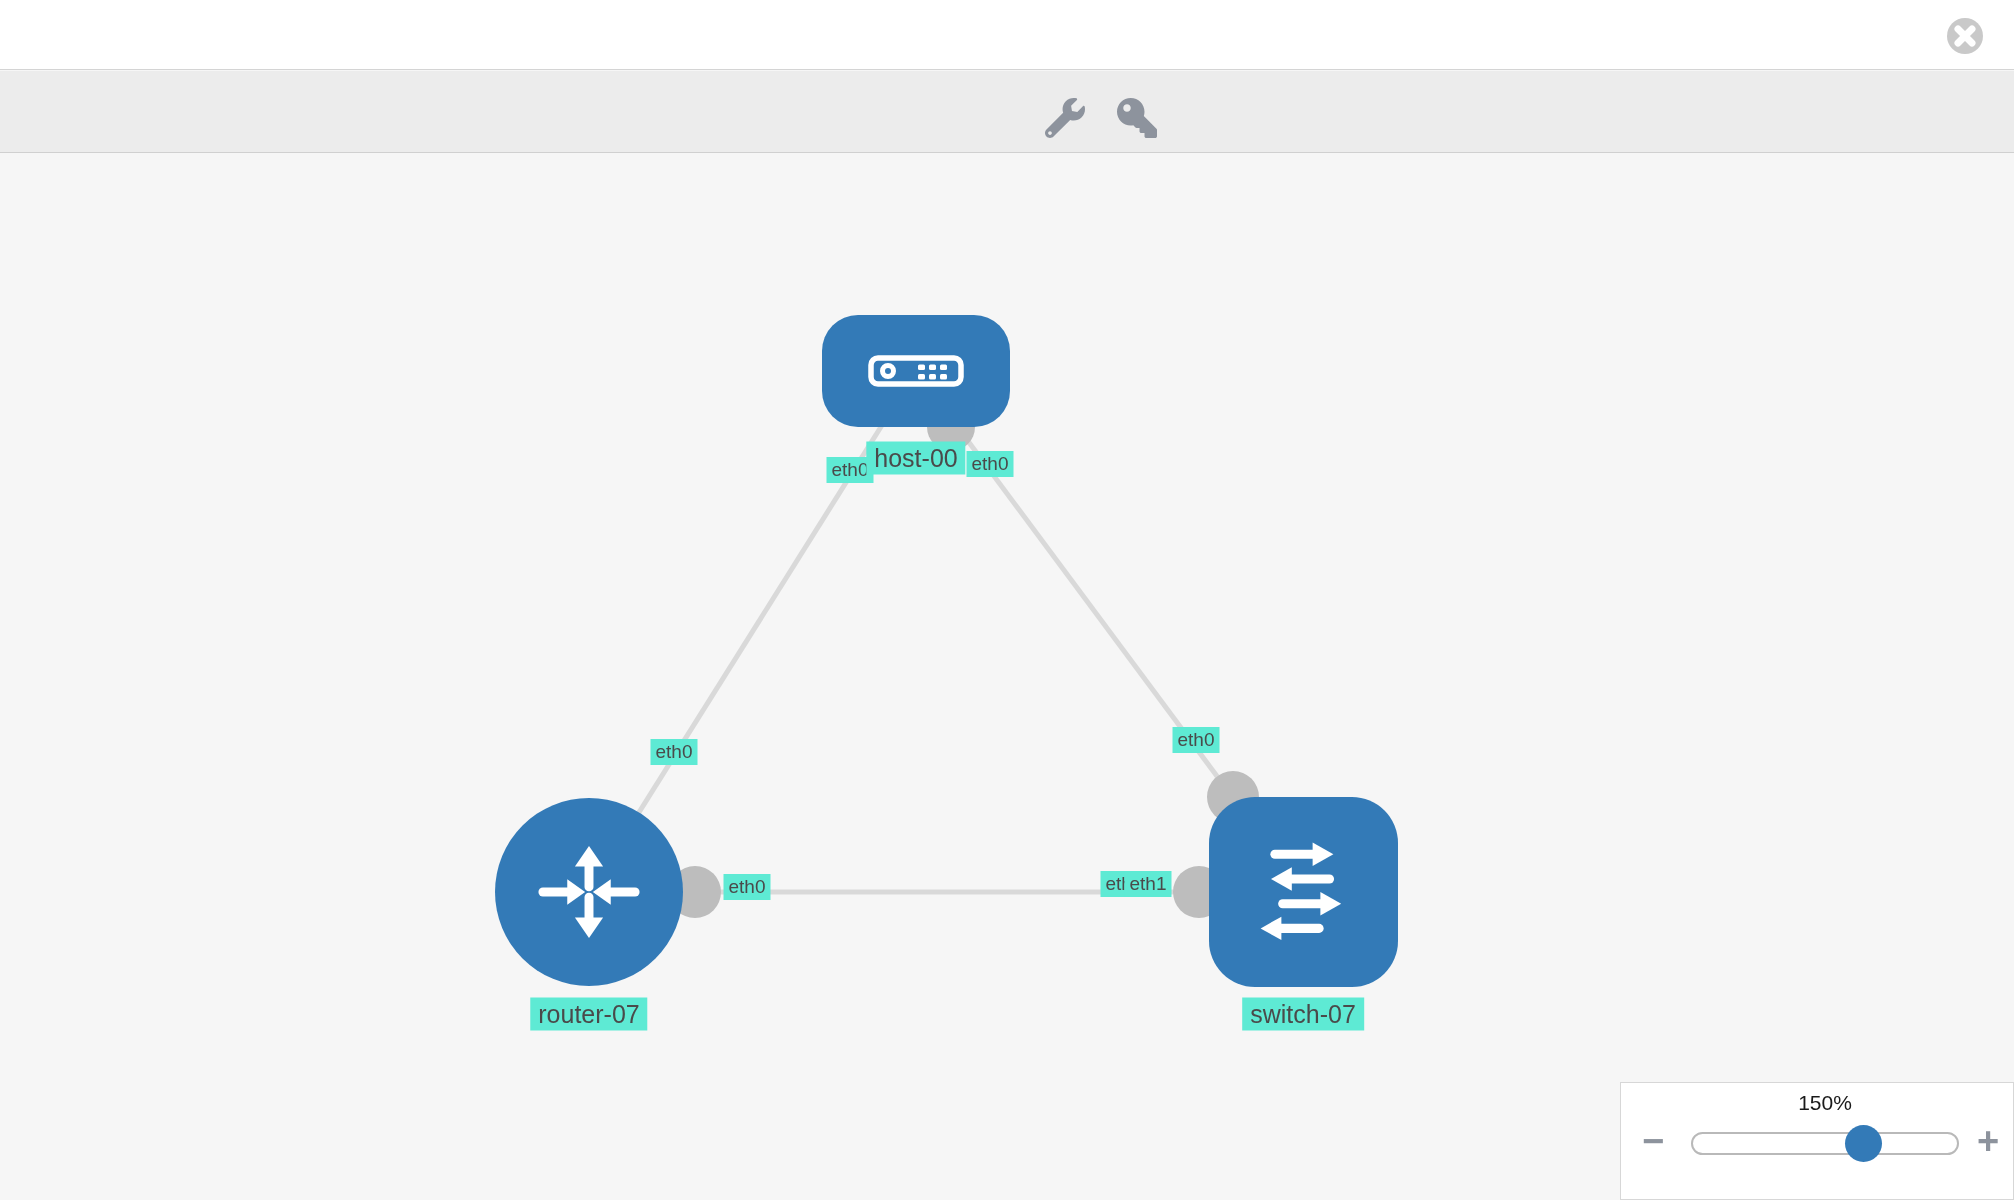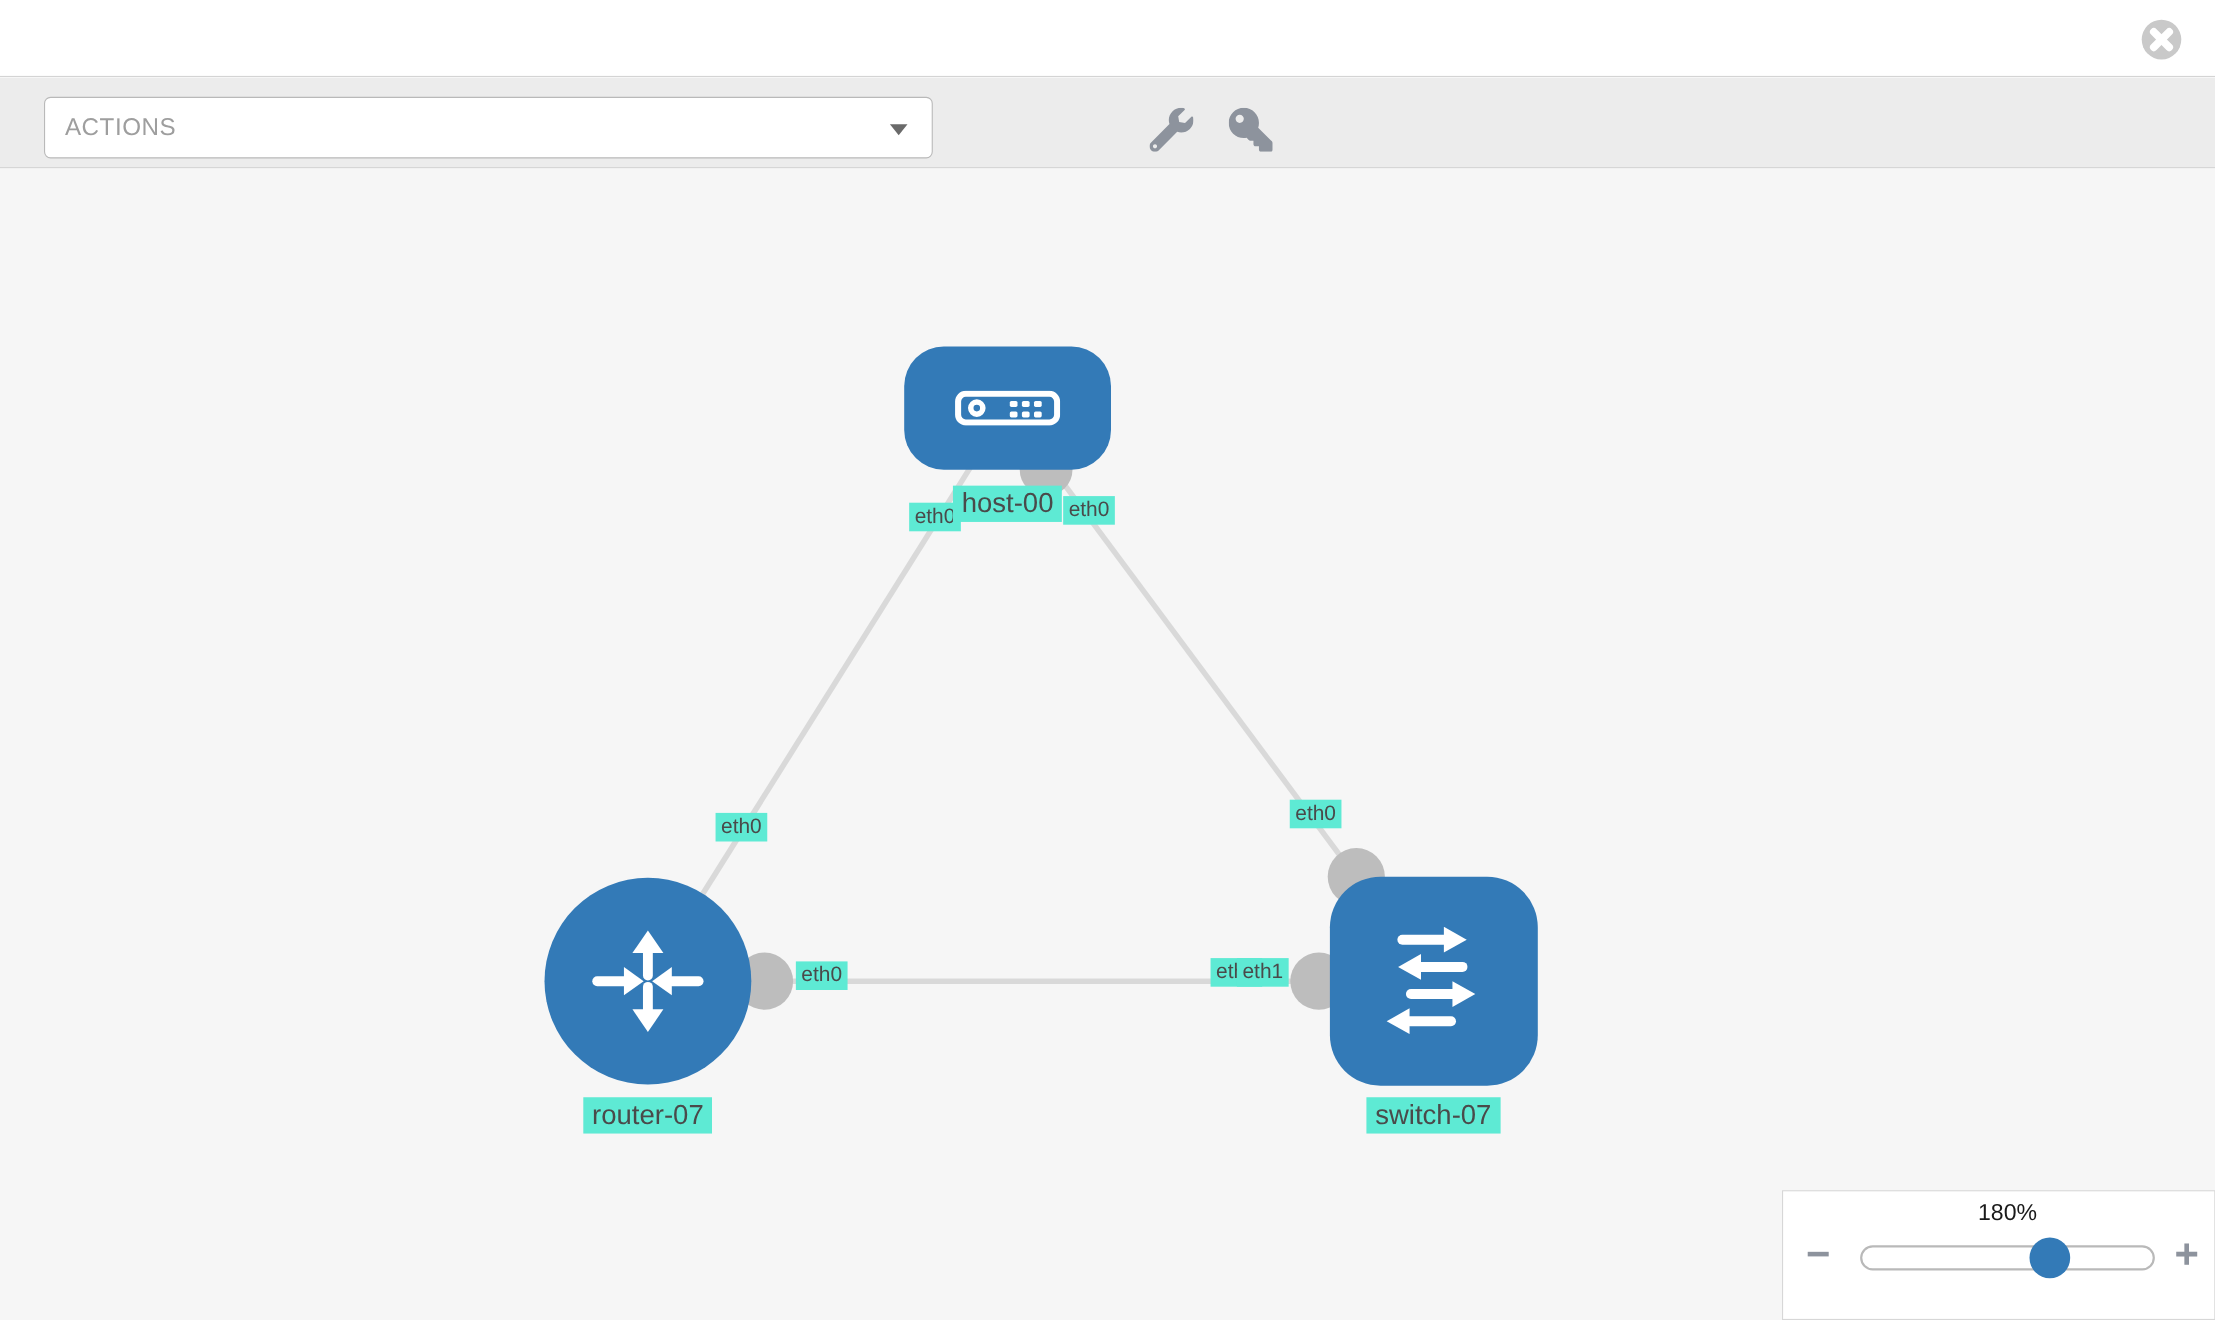--- a/index.html
+++ b/index.html
@@ -88,24 +88,20 @@
   <button class="close-btn">
     <svg width="38" height="38" viewBox="0 0 38 38">
       <circle cx="19" cy="19" r="18" fill="#c9c9c9"></circle>
       <line x1="12" y1="12" x2="26" y2="26" stroke="#ffffff" stroke-width="7" stroke-linecap="round"></line>
       <line x1="26" y1="12" x2="12" y2="26" stroke="#ffffff" stroke-width="7" stroke-linecap="round"></line>
     </svg>
   </button>
 </div>
 
 <div class="toolbar">
-  <div class="select-box select-actions">
-    <span>ACTIONS</span>
-    <span class="caret"></span>
-  </div>
 
   <button class="tool-icon-btn btn-wrench">
     <svg width="40" height="40" viewBox="0 0 512 512">
       <path fill="#8d939d" d="M507.73 109.1c-2.24-9.03-13.54-12.09-20.12-5.51l-74.36 74.36-67.88-11.31-11.31-67.88 74.36-74.36c6.62-6.62 3.43-17.9-5.66-20.16-47.38-11.74-99.55.91-136.58 37.93-39.64 39.64-50.55 97.1-34.05 147.2L18.74 402.76c-24.99 24.99-24.99 65.51 0 90.5 24.99 24.99 65.51 24.99 90.5 0l213.21-213.21c50.12 16.71 107.47 5.68 147.37-34.22 37.07-37.07 49.7-89.32 37.91-136.73zM64 472c-13.25 0-24-10.75-24-24 0-13.26 10.75-24 24-24s24 10.74 24 24c0 13.25-10.75 24-24 24z"></path>
     </svg>
   </button>
 
   <button class="tool-icon-btn btn-key">
     <svg width="40" height="40" viewBox="0 0 512 512">
       <g transform="translate(512,0) scale(-1,1)">
@@ -185,18 +181,18 @@
     <div class="iface-label" style="left: 1196px; top: 740px;">eth0</div>
     <div class="iface-label" style="left: 747px; top: 887px;">eth0</div>
     <div class="iface-label" style="left: 1124px; top: 884px;">eth0</div>
     <div class="iface-label" style="left: 1148px; top: 884px;">eth1</div>
     <div class="iface-label node-label" style="left: 916px; top: 458px;">host-00</div>
     <div class="iface-label node-label" style="left: 589px; top: 1014px;">router-07</div>
     <div class="iface-label node-label" style="left: 1303px; top: 1014px;">switch-07</div>
   </div>
 
 <div class="zoom-panel">
-  <div class="zoom-level">180%</div>
+  <div class="zoom-level">150%</div>
   <button class="zoom-minus">−</button>
   <div class="zoom-track"></div>
   <div class="zoom-thumb"></div>
   <button class="zoom-plus">+</button>
 </div>
 
 </body></html>

